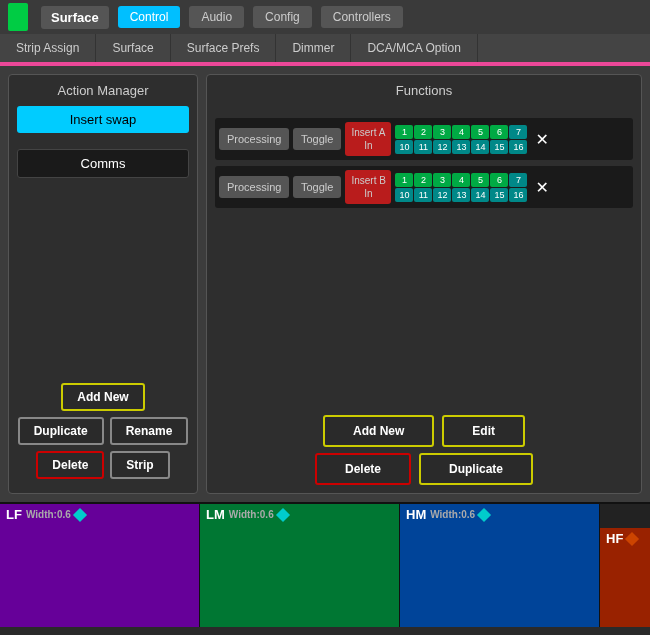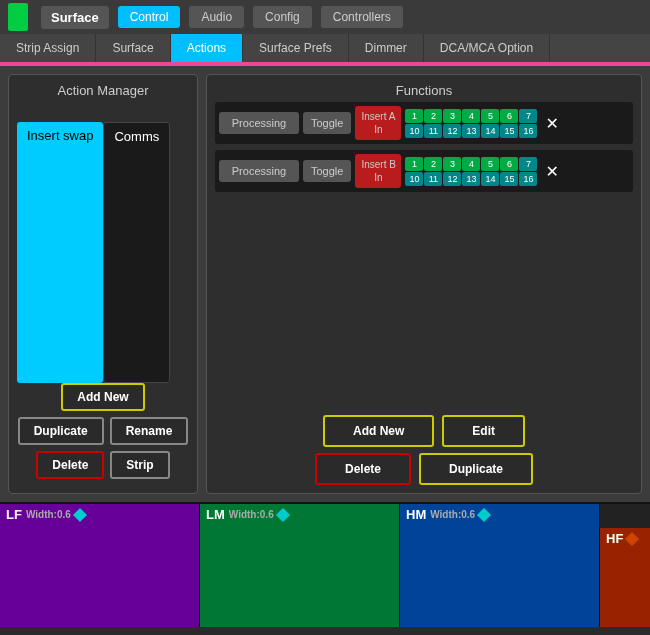--- a/index.html
+++ b/index.html
@@ -89,23 +89,22 @@
     .panel-title {
       text-align: center;
       color: #ccc;
       font-size: 13px;
       margin-bottom: 8px;
       font-weight: normal;
     }
     .action-list {
       flex: 1;
       display: flex;
-      flex-direction: row;
-      gap: 0;
-      margin-top: 16px;
+      flex-direction: column;
+      gap: 16px;
     }
     .action-item {
       padding: 6px 10px;
       text-align: center;
       cursor: pointer;
       border-radius: 3px;
       font-size: 13px;
     }
     .action-item.selected {
       background: #00ccff;
@@ -150,21 +149,21 @@
       border: 1px solid #555;
       border-radius: 4px;
       display: flex;
       flex-direction: column;
       padding: 8px;
     }
     .functions-title {
       text-align: center;
       color: #ccc;
       font-size: 13px;
-      margin-bottom: 4px;
+      margin-bottom: 20px;
     }
     .functions-list {
       flex: 1;
       display: flex;
       flex-direction: column;
       gap: 6px;
     }
 
     
     .function-row {
@@ -174,21 +173,21 @@
       background: #1a1a1a;
       border-radius: 3px;
       padding: 4px;
     }
     .func-tag {
       background: #555;
       color: #ccc;
       padding: 5px 8px;
       border-radius: 3px;
       font-size: 11px;
-      width: 80px;
+      width: 70px;
       text-align: center;
     }
     .func-toggle {
       background: #555;
       color: #ccc;
       padding: 5px 8px;
       border-radius: 3px;
       font-size: 11px;
       cursor: pointer;
     }
@@ -306,21 +305,20 @@
   <div class="surface-label">Surface</div>
   <div class="top-tab active">Control</div>
   <div class="top-tab">Audio</div>
   <div class="top-tab">Config</div>
   <div class="top-tab">Controllers</div>
 </div>
 
 <div class="nav-bar">
   <div class="nav-tab">Strip Assign</div>
   <div class="nav-tab">Surface</div>
-  <div class="nav-tab active">Actions</div>
   <div class="nav-tab">Surface Prefs</div>
   <div class="nav-tab">Dimmer</div>
   <div class="nav-tab">DCA/MCA Option</div>
 </div>
 
 <div class="main-content">
 
   <div class="left-panel">
     <div class="panel-title">Action Manager</div>
     <div class="action-list">

